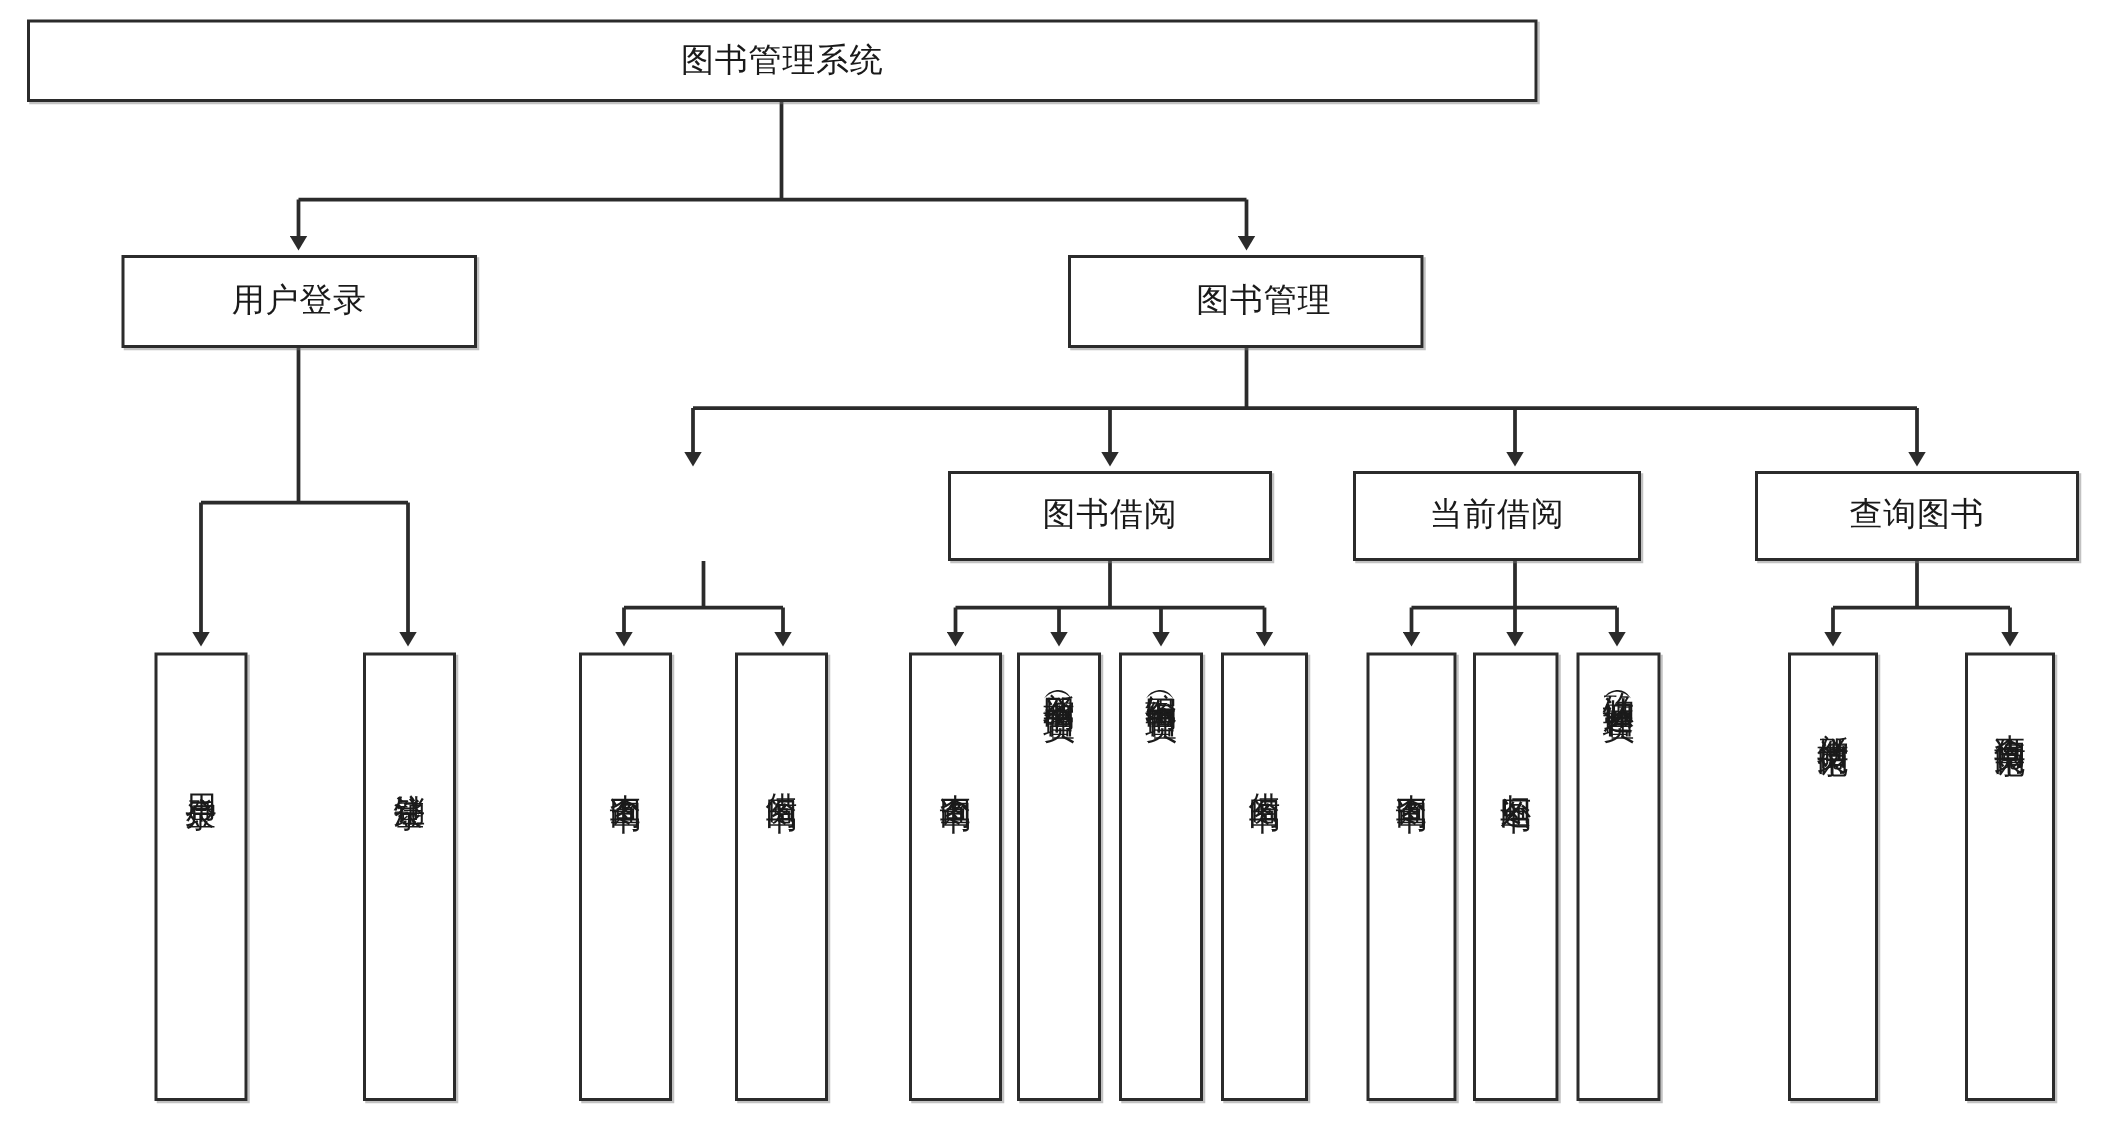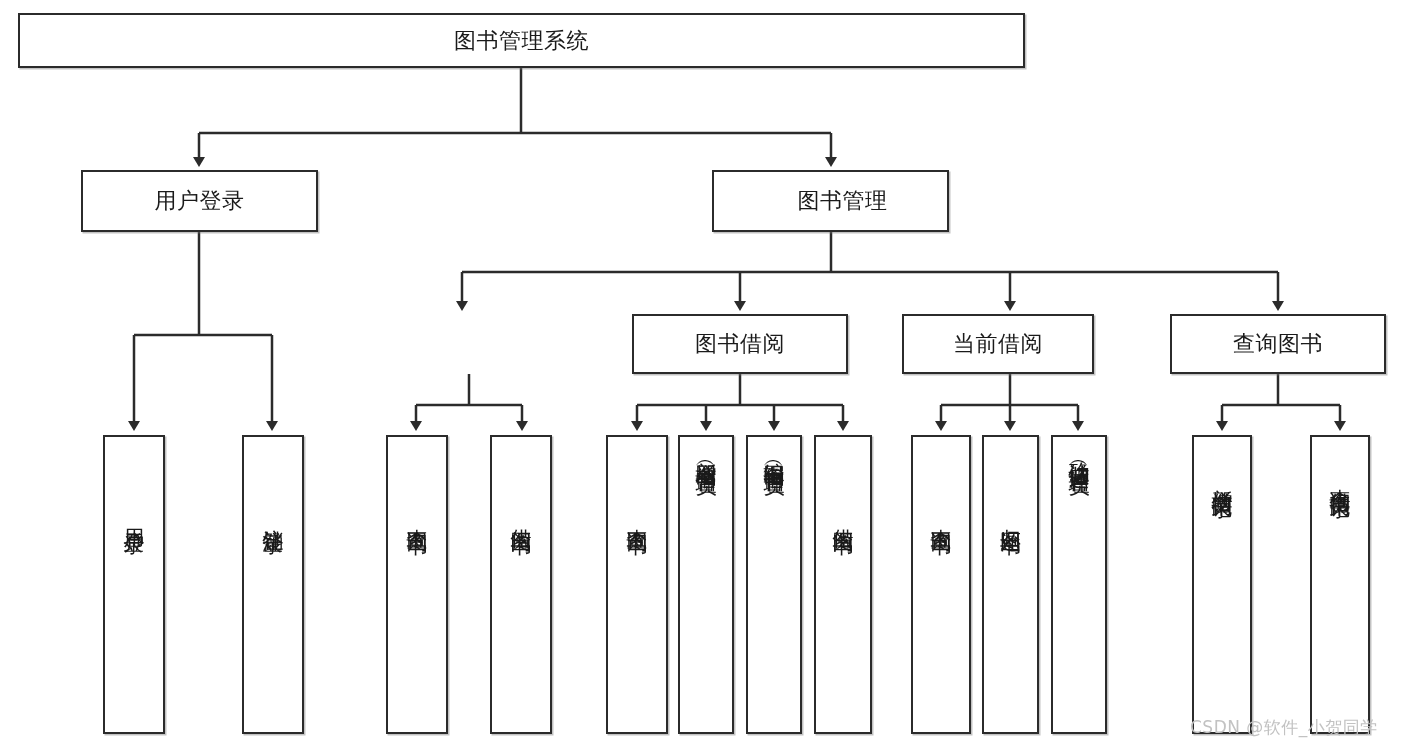--- a/index.html
+++ b/index.html
@@ -195,15 +195,14 @@
   </div>
 
   <div class="node vertical" style="left:1192px; top:435px; width:60px; height:299px;">
     <span class="label" style="margin-top:35px;">新增借阅记录</span>
   </div>
 
   <div class="node vertical" style="left:1310px; top:435px; width:60px; height:299px;">
     <span class="label" style="margin-top:35px;">查询借阅记录</span>
   </div>
 
-  <div class="watermark" style="left:1190px; top:716px;">CSDN @软件_小贺同学</div>
 
 </div>
 
 </body></html>

